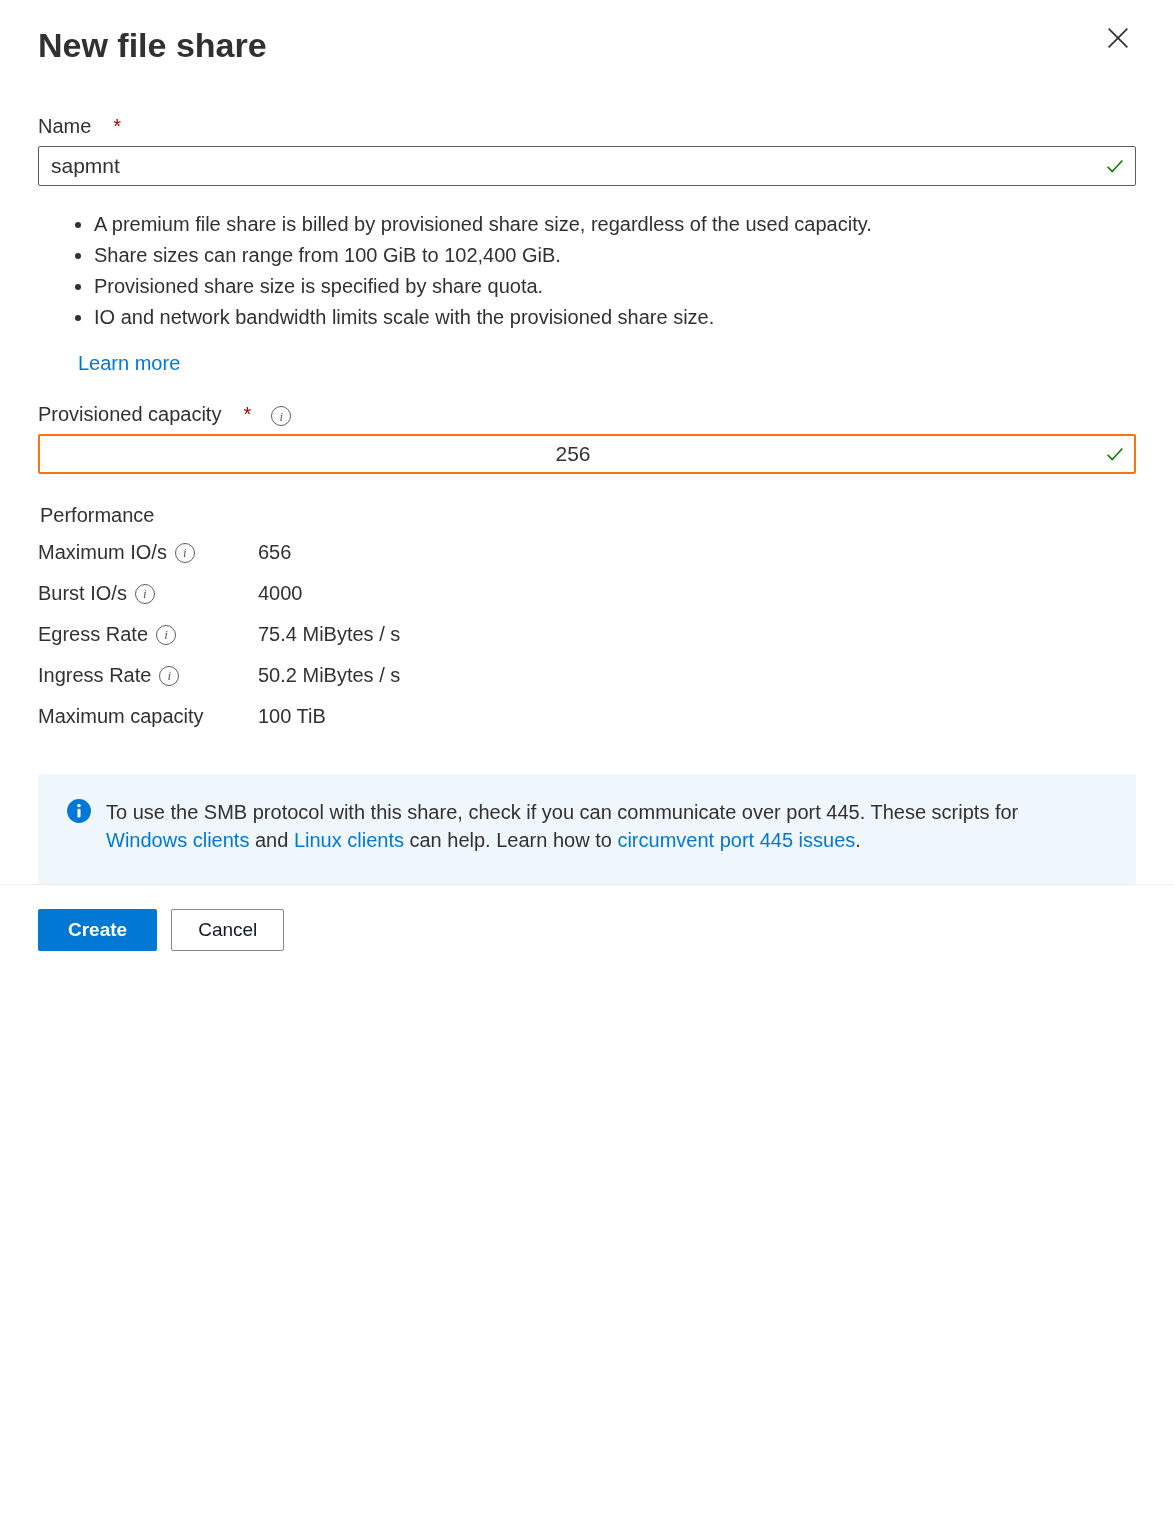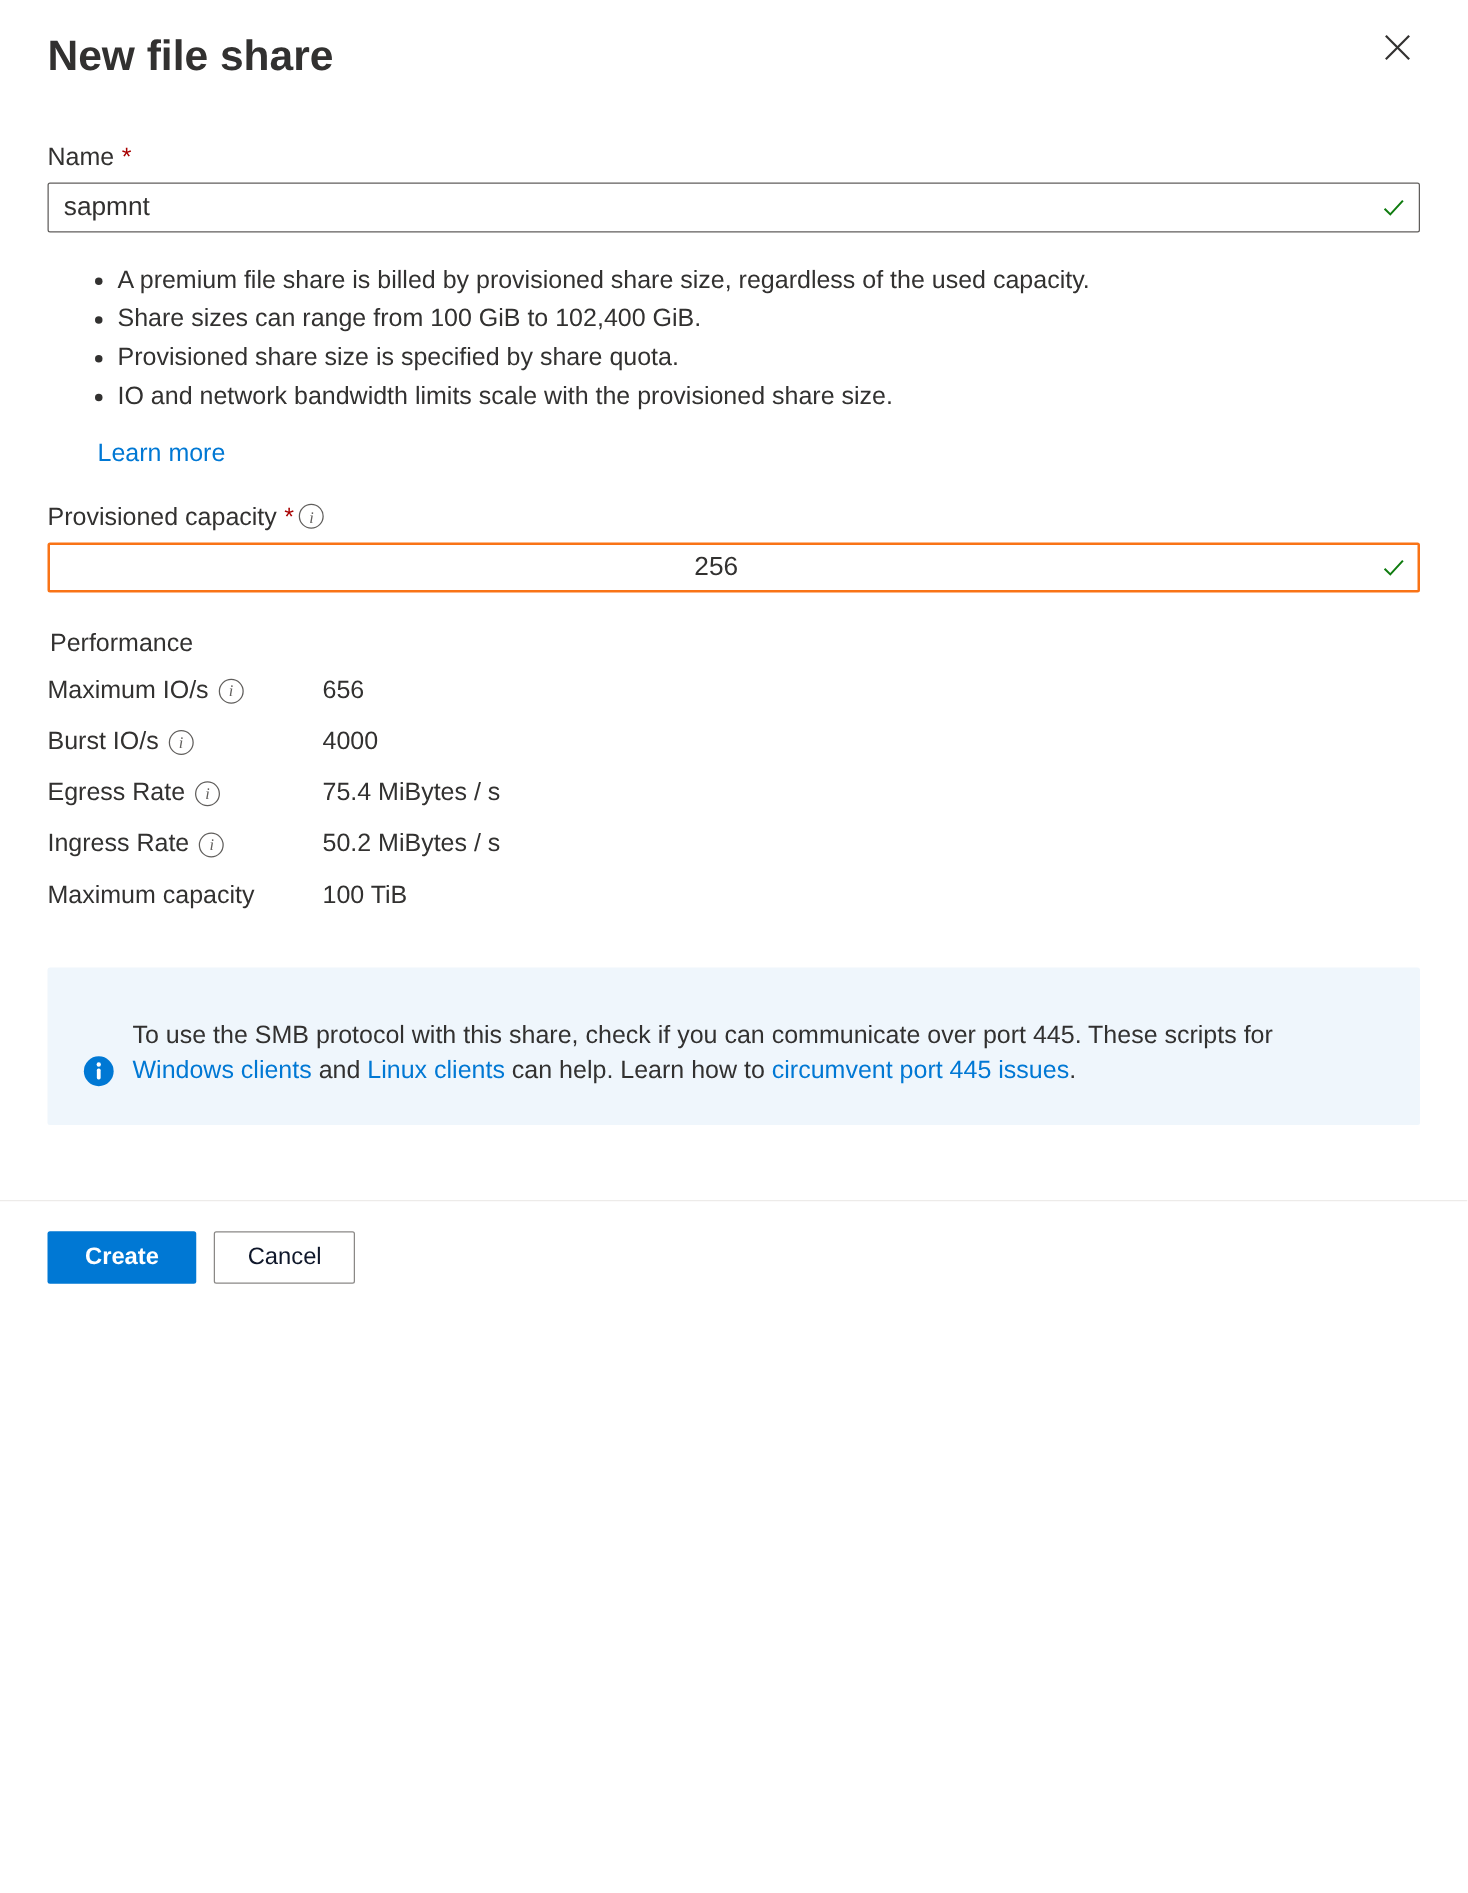--- a/index.html
+++ b/index.html
@@ -28,22 +28,22 @@
     height: 28px;
     cursor: pointer;
     color: #323130;
   }
   .close-btn svg { width: 100%; height: 100%; }
   .field-block { margin-bottom: 24px; }
   .field-label {
     font-size: 20px;
     margin-bottom: 8px;
     display: flex;
-    align-items: flex-start;
-    gap: 4px;
+    align-items: flex-end;
+    gap: 20px;
   }
   .req { color: #a80000; margin-left: 2px; }
   .input-wrap {
     position: relative;
     width: 100%;
   }
   input.text-input {
     box-sizing: border-box;
     width: 100%;
     font-size: 21px;
@@ -119,38 +119,36 @@
   .perf-label {
     width: 220px;
     display: flex;
     align-items: center;
     gap: 8px;
   }
   .perf-value { }
   .notice {
     background: #eff6fc;
     margin-top: 46px;
-    padding: 40px 34px 30px 28px;
+    padding: 24px 34px 30px 28px;
     font-size: 20px;
     line-height: 1.4;
     display: flex;
     gap: 14px;
     border-radius: 2px;
-    align-items: flex-end;
   }
   .notice-icon {
     flex: 0 0 26px;
     width: 26px;
     height: 26px;
   }
   .notice-icon svg { width: 100%; height: 100%; }
   .notice-body { flex: 1; }
   .footer {
     border-top: 1px solid #edebe9;
-    margin-top: 60px;
     padding: 24px 38px;
     display: flex;
     gap: 14px;
   }
   button.primary {
     background: #0078d4;
     color: #fff;
     border: none;
     font-size: 19px;
     font-weight: 600;

